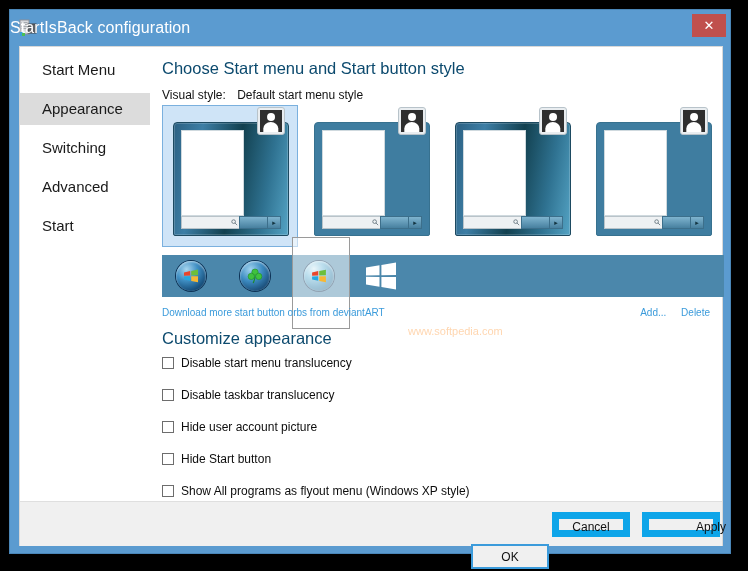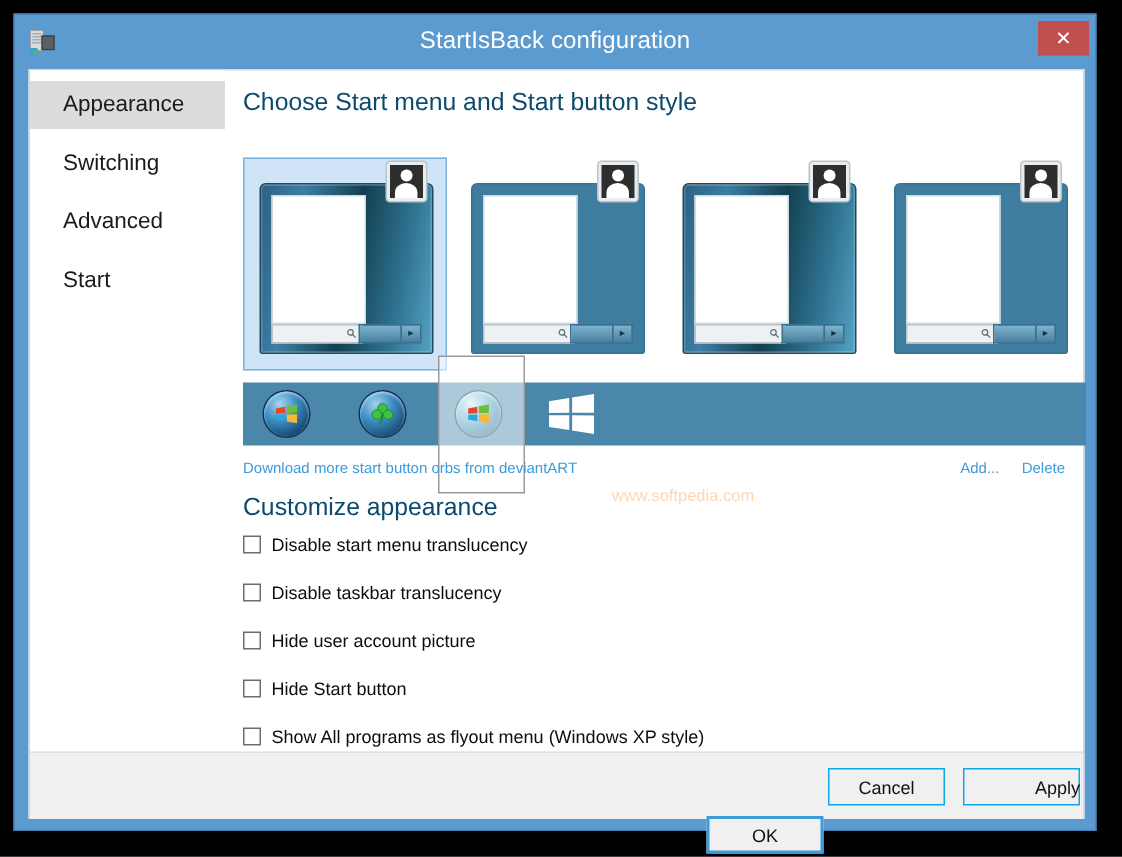--- a/index.html
+++ b/index.html
@@ -13,21 +13,21 @@
     background:#5b9bd0;            
     box-sizing:border-box;
     border:1px solid #4a86b8;
   }
   #titlebar{position:relative;height:36px;}
   #title-icon{
     position:absolute;left:9px;top:8px;width:20px;height:20px;
   }
   #title-text{
     position:absolute;left:0;top:0;width:100%;height:36px;
-    line-height:36px;text-align:center;color:#fff;
+    line-height:36px;color:#fff;
     font-size:16px;letter-spacing:.1px;
   }
   #close-btn{
     position:absolute;right:4px;top:4px;width:34px;height:23px;
     background:#c0504d;color:#fff;font-size:13px;
     display:flex;align-items:center;justify-content:center;
     cursor:pointer;border:0;
   }
 
   
@@ -187,21 +187,21 @@
   }
   .clabel{font-size:12px;color:#0d0d0d;}
 
   
   #footer{
     position:absolute;left:0;bottom:0;width:100%;height:45px;
     background:#f0f0f0;border-top:1px solid #dfdfdf;box-sizing:border-box;
   }
   .btn{
     position:absolute;top:10px;height:25px;width:78px;
-    background:#f0f0f0;border:1px solid #0ea5e9;box-sizing:border-box;
+    background:#f0f0f0;border:7px solid #0ea5e9;box-sizing:border-box;
     font-size:12px;color:#111;cursor:pointer;
     font-family:"Liberation Sans","DejaVu Sans",sans-serif;
   }
   .btn.primary{border:2px solid #3b9bdb;}
   #btn-ok{right:173px;margin-top:32px;}
   #btn-cancel{right:92px;}
   #btn-apply{right:2px;padding-left:47px;}
 </style>
 </head>
 <body>
@@ -221,30 +221,35 @@
         <rect x="3" y="15" width="3" height="3" fill="#4bbf53"></rect>
       </svg>
     </span>
     <div id="title-text">StartIsBack configuration</div>
     <button id="close-btn">✕</button>
   </div>
 
   <div id="client">
 
     <div id="sidebar">
+      <div class="nav-item">Start Menu</div>
       <div class="nav-item selected">Appearance</div>
       <div class="nav-item">Switching</div>
       <div class="nav-item">Advanced</div>
       <div class="nav-item">Start</div>
     </div>
 
     <div id="main">
 
       <div id="h-choose" class="section-title">Choose Start menu and Start button style</div>
 
+      <div id="visual-style-row">
+        <span class="vs-label">Visual style:</span>
+        <span>Default start menu style</span>
+      </div>
 
       <div id="thumbs">
 
         <div class="thumb sty-a selected">
           <div class="thumb-inner">
             <div class="thumb-left"></div>
             <div class="thumb-search">
               <svg class="mag" viewBox="0 0 8 8">
                 <circle cx="3" cy="3" r="2.1" fill="none" stroke="#5a6b75" stroke-width=".9"></circle>
                 <line x1="4.6" y1="4.6" x2="7" y2="7" stroke="#5a6b75" stroke-width=".9"></line>

